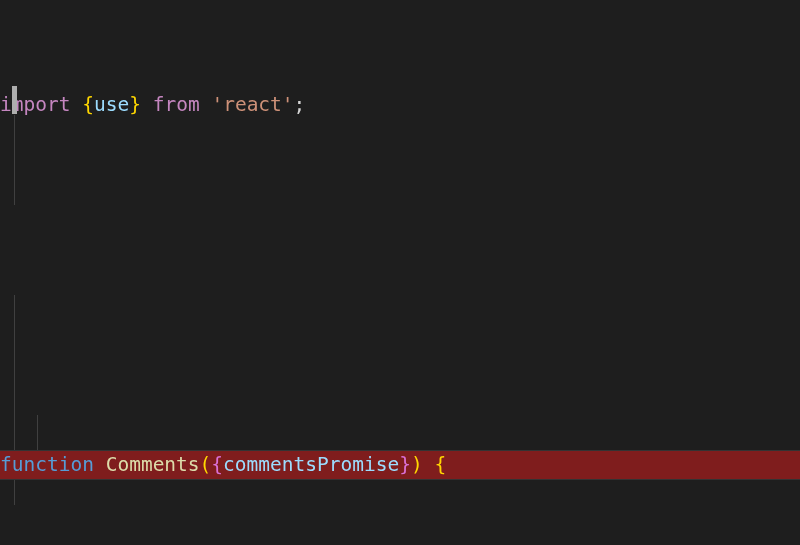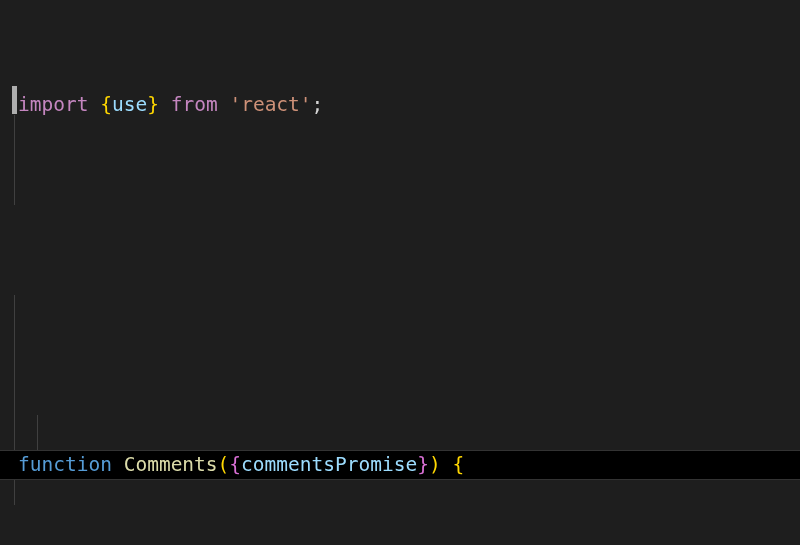--- a/index.html
+++ b/index.html
@@ -23,26 +23,26 @@
     position: absolute;
     top: 0;
     left: 0;
     width: 800px;
     white-space: pre;
   }
   .line {
     position: relative;
     height: 30px;
     line-height: 30px;
-    padding-left: 18px;
+    padding-left: 0;
     white-space: pre;
     color: #d4d4d4;
   }
   .line.active {
-    background: #000000;
+    background: #7f1d1d;
     box-shadow: inset 0 1px 0 #333333, inset 0 -1px 0 #333333;
   }
   
   .guide {
     position: absolute;
     width: 1px;
     background: #404040;
     z-index: 0;
   }
   

